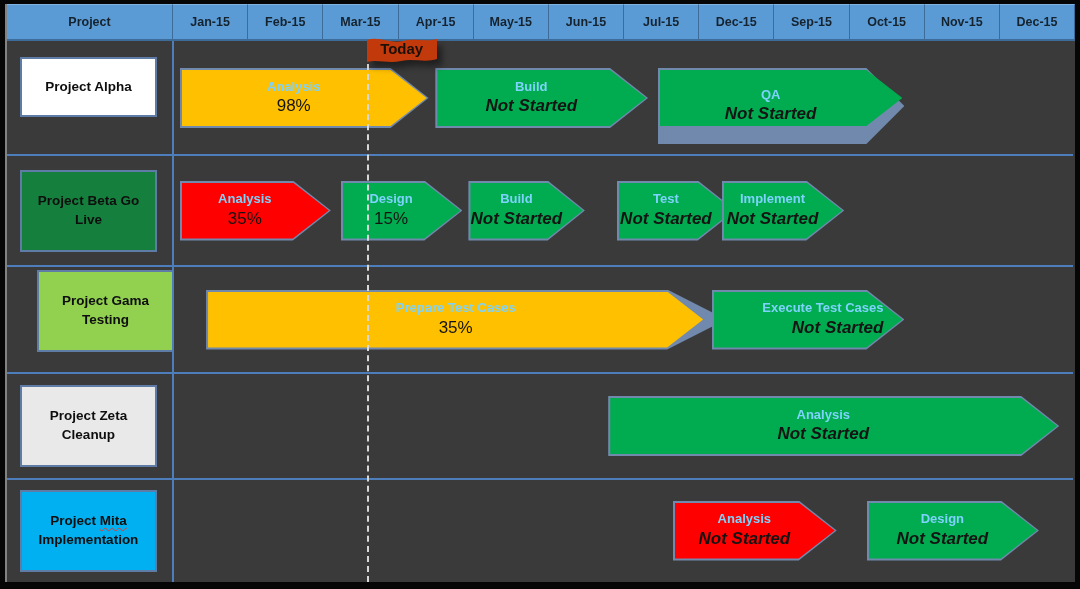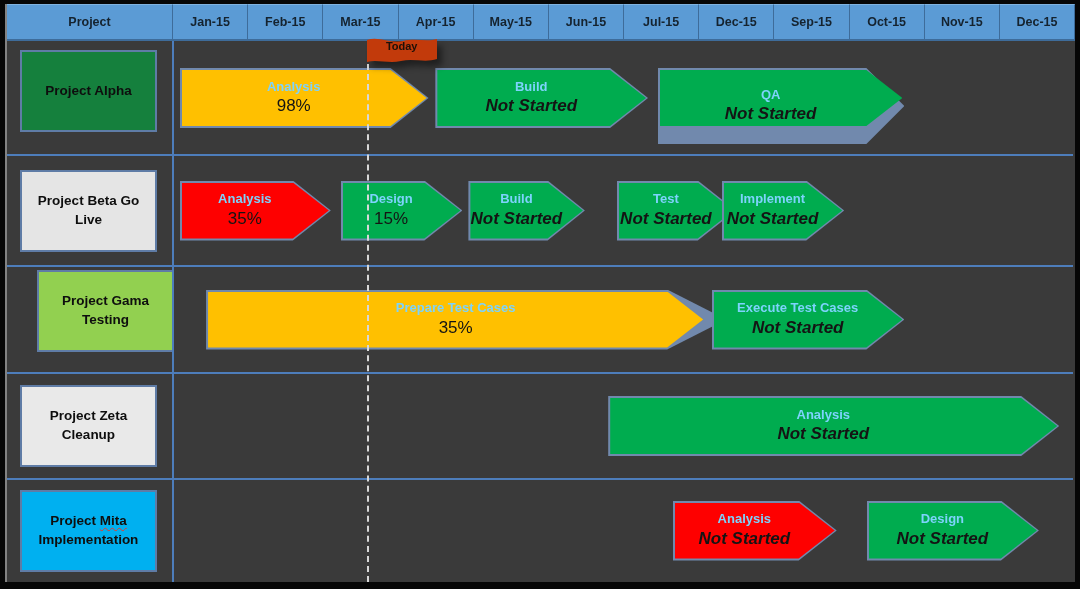--- a/index.html
+++ b/index.html
@@ -32,21 +32,21 @@
     position:absolute;inset:0;display:flex;flex-direction:column;
     align-items:center;justify-content:center;z-index:2;line-height:1.3;
   }
   .t-title{font-size:13px;font-weight:bold;color:#7dd3fc;white-space:nowrap;}
   .t-status{font-size:17px;color:#141414;white-space:nowrap;}
   .t-status.nstart{font-style:italic;font-weight:600;}
   .todayline{position:absolute;width:0;border-left:2px dashed #d8d8d8;z-index:5;}
   .flag{position:absolute;z-index:6;filter:drop-shadow(5px 6px 3px rgba(0,0,0,.45));}
   .flag .flag-label{
     position:absolute;left:0;top:4px;width:100%;text-align:center;
-    font-size:11px;font-weight:bold;color:#1c1008;
+    font-size:15px;font-weight:bold;color:#1c1008;
   }
 </style>
 </head>
 <body>
 
 <div class="stage">
   <div class="edge-line"></div>
 
   <div class="hdr">
     <div class="hcell project">Project</div>
@@ -66,21 +66,21 @@
     </div>
 
   <div id="grid-layer">
       <div class="sep" style="top: 150px;"></div>
       <div class="sep" style="top: 261px;"></div>
       <div class="sep" style="top: 368px;"></div>
       <div class="sep" style="top: 474px;"></div>
       <div class="vline" style="left: 167px; top: 37px; height: 541px;"></div>
     </div>
   <div id="rows-layer">
-      <div class="pbox" style="top: 46px; height: 82px; background: #15803d;">
+      <div class="pbox" style="top: 53px; height: 60px; background: #ffffff;">
         <span>Project Alpha</span>
       </div>
       <div class="task" style="left: 174.765px; top: 64px; width: 248.802px; height: 60px;">
         <div class="shape" style="inset: 0px; background: rgb(113, 137, 173); clip-path: polygon(0px 0px, 210.802px 0px, 100% 50%, 210.802px 100%, 0px 100%);"></div>
         <div class="shape" style="left: 2px; top: 2px; width: 244.802px; height: 56px; background: rgb(255, 192, 0); clip-path: polygon(0px 0px, 208.802px 0px, 100% 50%, 208.802px 100%, 0px 100%);"></div>
         <div class="txt" style="padding-right: 20.9px;">
           <span class="t-title">Analysis</span>
           <span class="t-status">98%</span>
         </div>
       </div>
@@ -93,21 +93,21 @@
         </div>
       </div>
       <div class="task" style="left: 652.825px; top: 64px; width: 246.547px; height: 76px;">
         <div class="shape" style="inset: 0px; background: rgb(113, 137, 173); clip-path: polygon(0px 0px, 208.547px 0px, 100% 50%, 208.547px 100%, 0px 100%);"></div>
         <div class="shape" style="left: 2px; top: 2px; width: 242.547px; height: 56px; background: rgb(0, 172, 79); clip-path: polygon(0px 0px, 206.547px 0px, 100% 50%, 206.547px 100%, 0px 100%);"></div>
         <div class="txt" style="padding-right: 20.9px;">
           <span class="t-title">QA</span>
           <span class="t-status nstart">Not Started</span>
         </div>
       </div>
-      <div class="pbox" style="top: 165.5px; height: 82px; background: #e5e5e5;">
+      <div class="pbox" style="top: 165.5px; height: 82px; background: #15803d;">
         <span>Project Beta Go Live</span>
       </div>
       <div class="task" style="left: 174.765px; top: 176.5px; width: 151.085px; height: 60px;">
         <div class="shape" style="inset: 0px; background: rgb(113, 137, 173); clip-path: polygon(0px 0px, 113.085px 0px, 100% 50%, 113.085px 100%, 0px 100%);"></div>
         <div class="shape" style="left: 2px; top: 2px; width: 147.085px; height: 56px; background: rgb(254, 0, 0); clip-path: polygon(0px 0px, 111.085px 0px, 100% 50%, 111.085px 100%, 0px 100%);"></div>
         <div class="txt" style="padding-right: 20.9px;">
           <span class="t-title">Analysis</span>
           <span class="t-status">35%</span>
         </div>
       </div>
@@ -150,21 +150,21 @@
         <div class="shape" style="inset: 0px; background: rgb(113, 137, 173); clip-path: polygon(0px 0px, 461.107px 0px, 100% 50%, 461.107px 100%, 0px 100%);"></div>
         <div class="shape" style="left: 2px; top: 2px; width: 495.107px; height: 56px; background: rgb(255, 192, 0); clip-path: polygon(0px 0px, 459.107px 0px, 100% 50%, 459.107px 100%, 0px 100%);"></div>
         <div class="txt" style="padding-right: 20.9px;">
           <span class="t-title">Prepare Test Cases</span>
           <span class="t-status">35%</span>
         </div>
       </div>
       <div class="task" style="left: 706.945px; top: 285.5px; width: 192.427px; height: 60px;">
         <div class="shape" style="inset: 0px; background: rgb(113, 137, 173); clip-path: polygon(0px 0px, 154.427px 0px, 100% 50%, 154.427px 100%, 0px 100%);"></div>
         <div class="shape" style="left: 2px; top: 2px; width: 188.427px; height: 56px; background: rgb(0, 172, 79); clip-path: polygon(0px 0px, 152.427px 0px, 100% 50%, 152.427px 100%, 0px 100%);"></div>
-        <div class="txt" style="padding-right: 20.9px;">
+        <div class="txt" style="padding-right: 20.9px; align-items: flex-end;">
           <span class="t-title">Execute Test Cases</span>
           <span class="t-status nstart">Not Started</span>
         </div>
       </div>
       <div class="pbox" style="top: 381px; height: 82px; background: rgb(233, 233, 233);">
         <span>Project Zeta Cleanup</span>
       </div>
       <div class="task" style="left: 603.215px; top: 392px; width: 451px; height: 60px;">
         <div class="shape" style="inset: 0px; background: rgb(113, 137, 173); clip-path: polygon(0px 0px, 413px 0px, 100% 50%, 413px 100%, 0px 100%);"></div>
         <div class="shape" style="left: 2px; top: 2px; width: 447px; height: 56px; background: rgb(0, 172, 79); clip-path: polygon(0px 0px, 411px 0px, 100% 50%, 411px 100%, 0px 100%);"></div>

